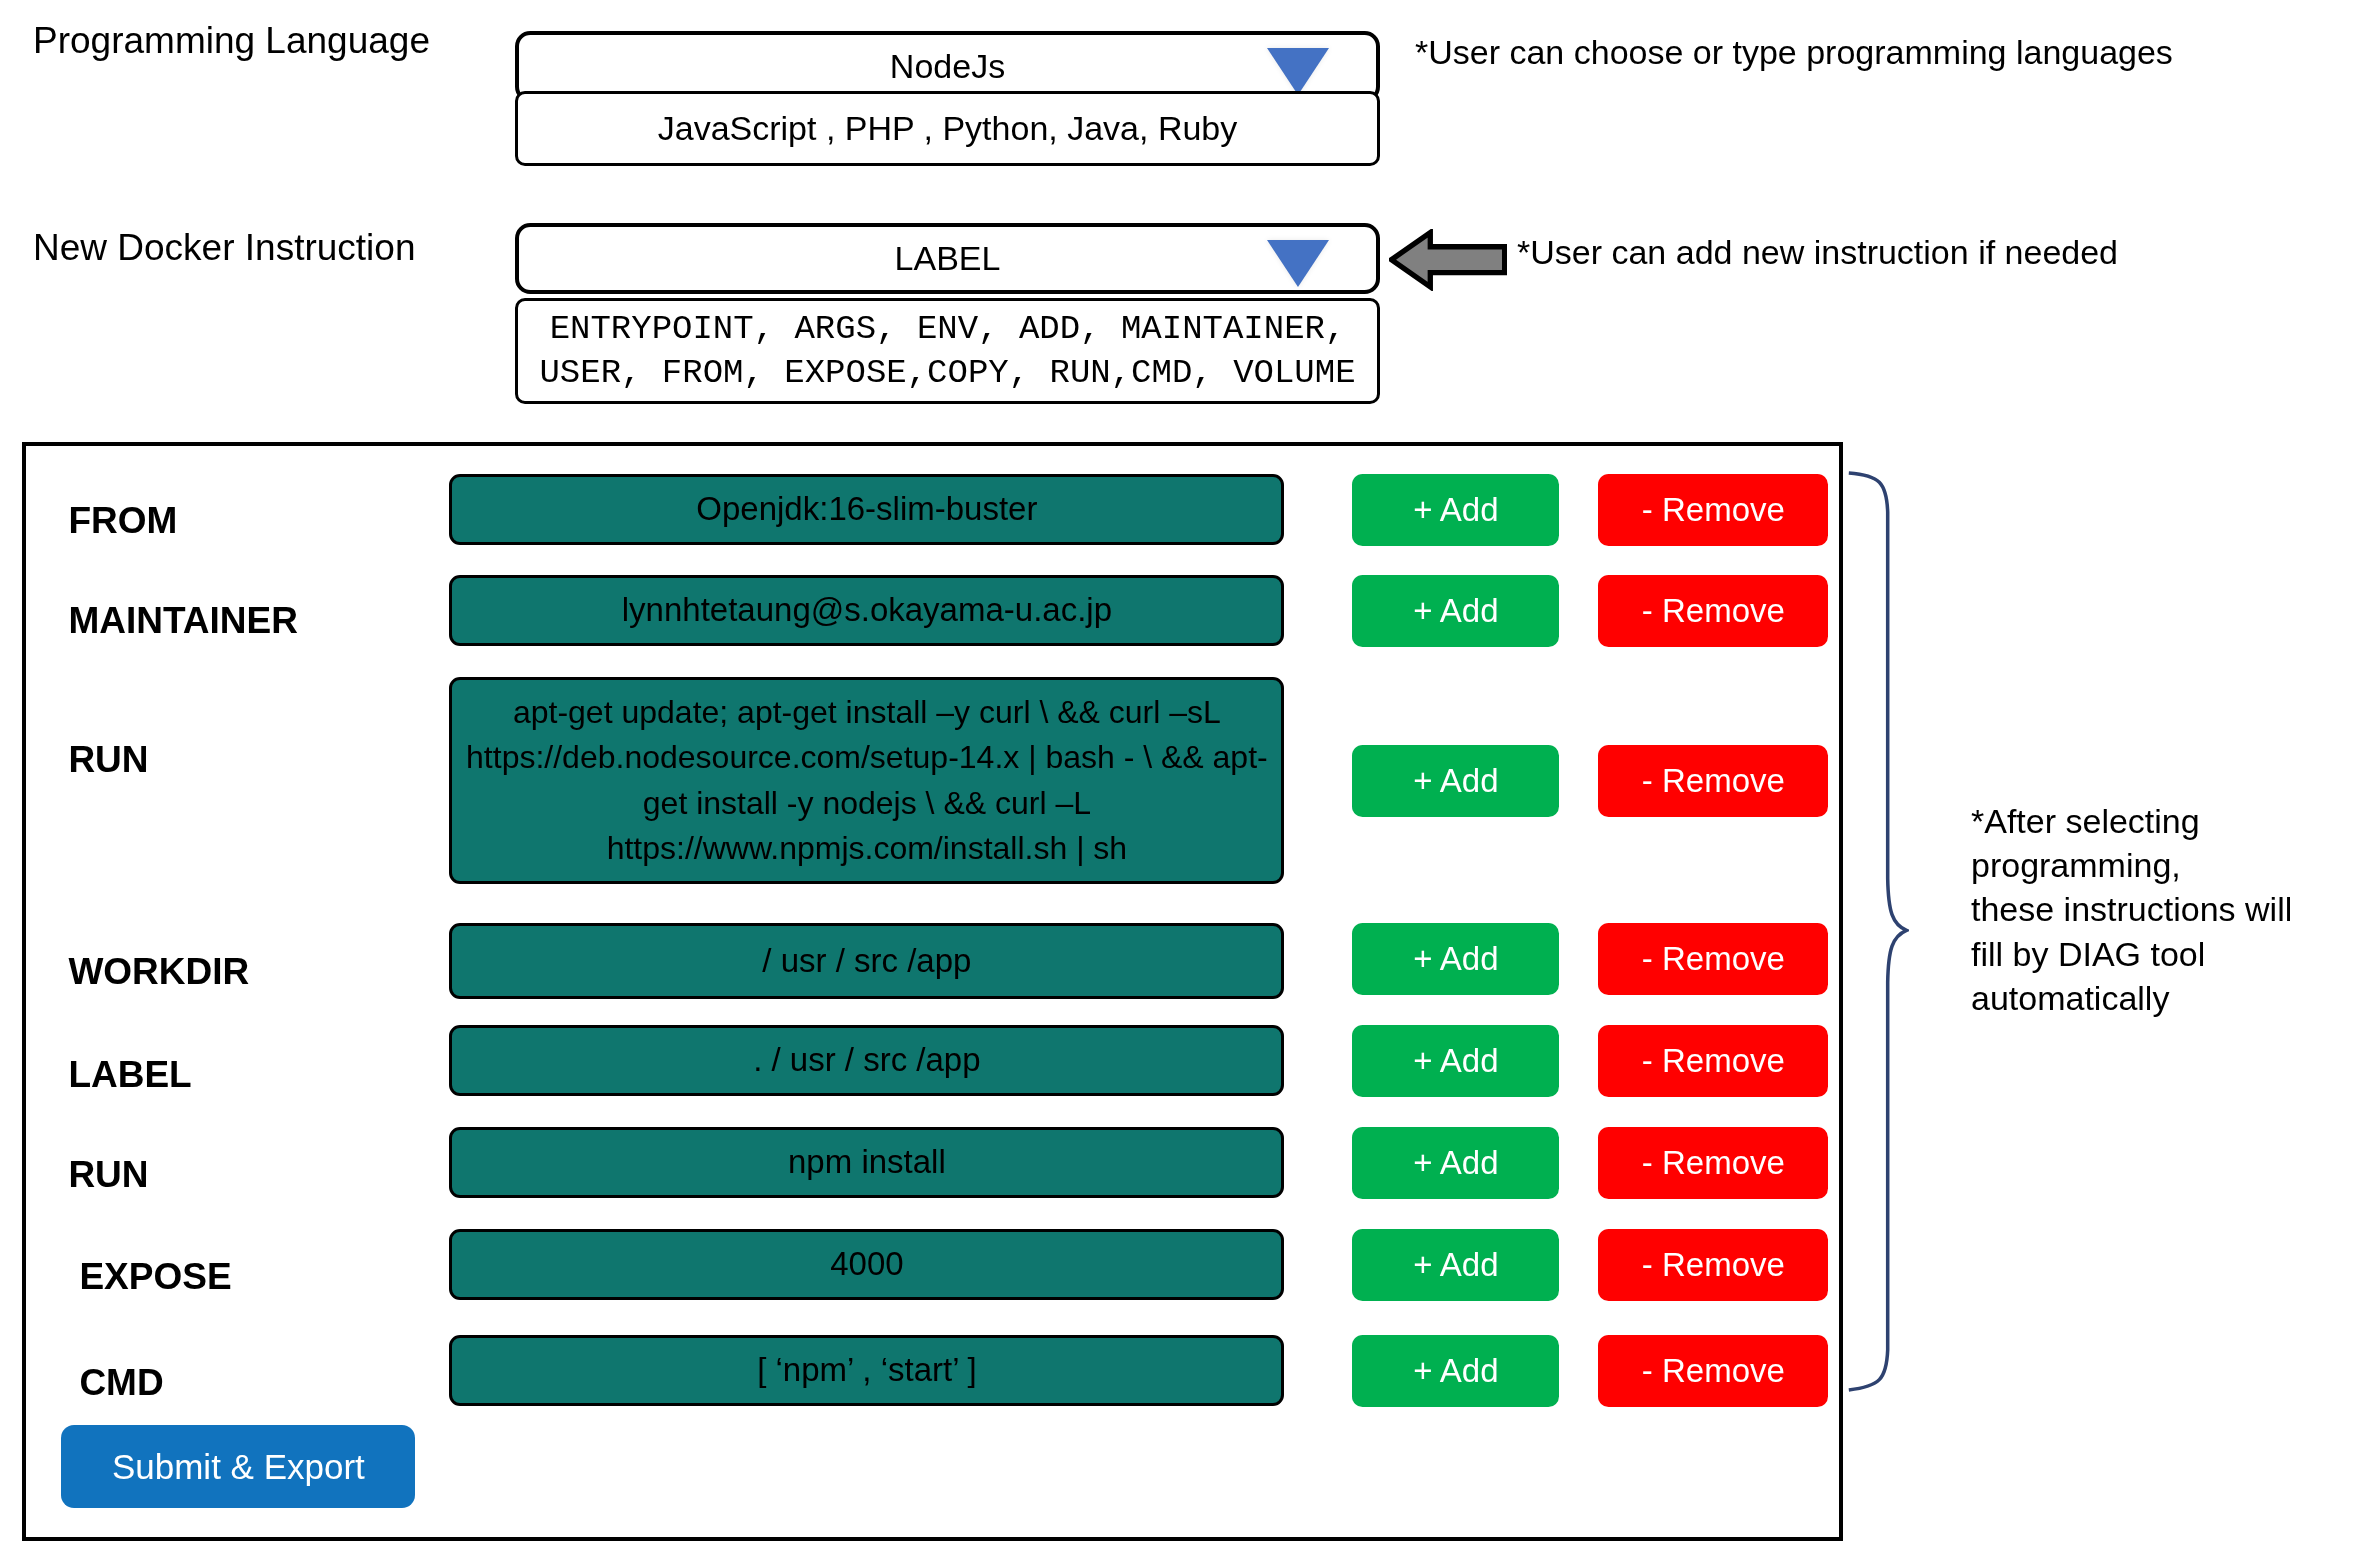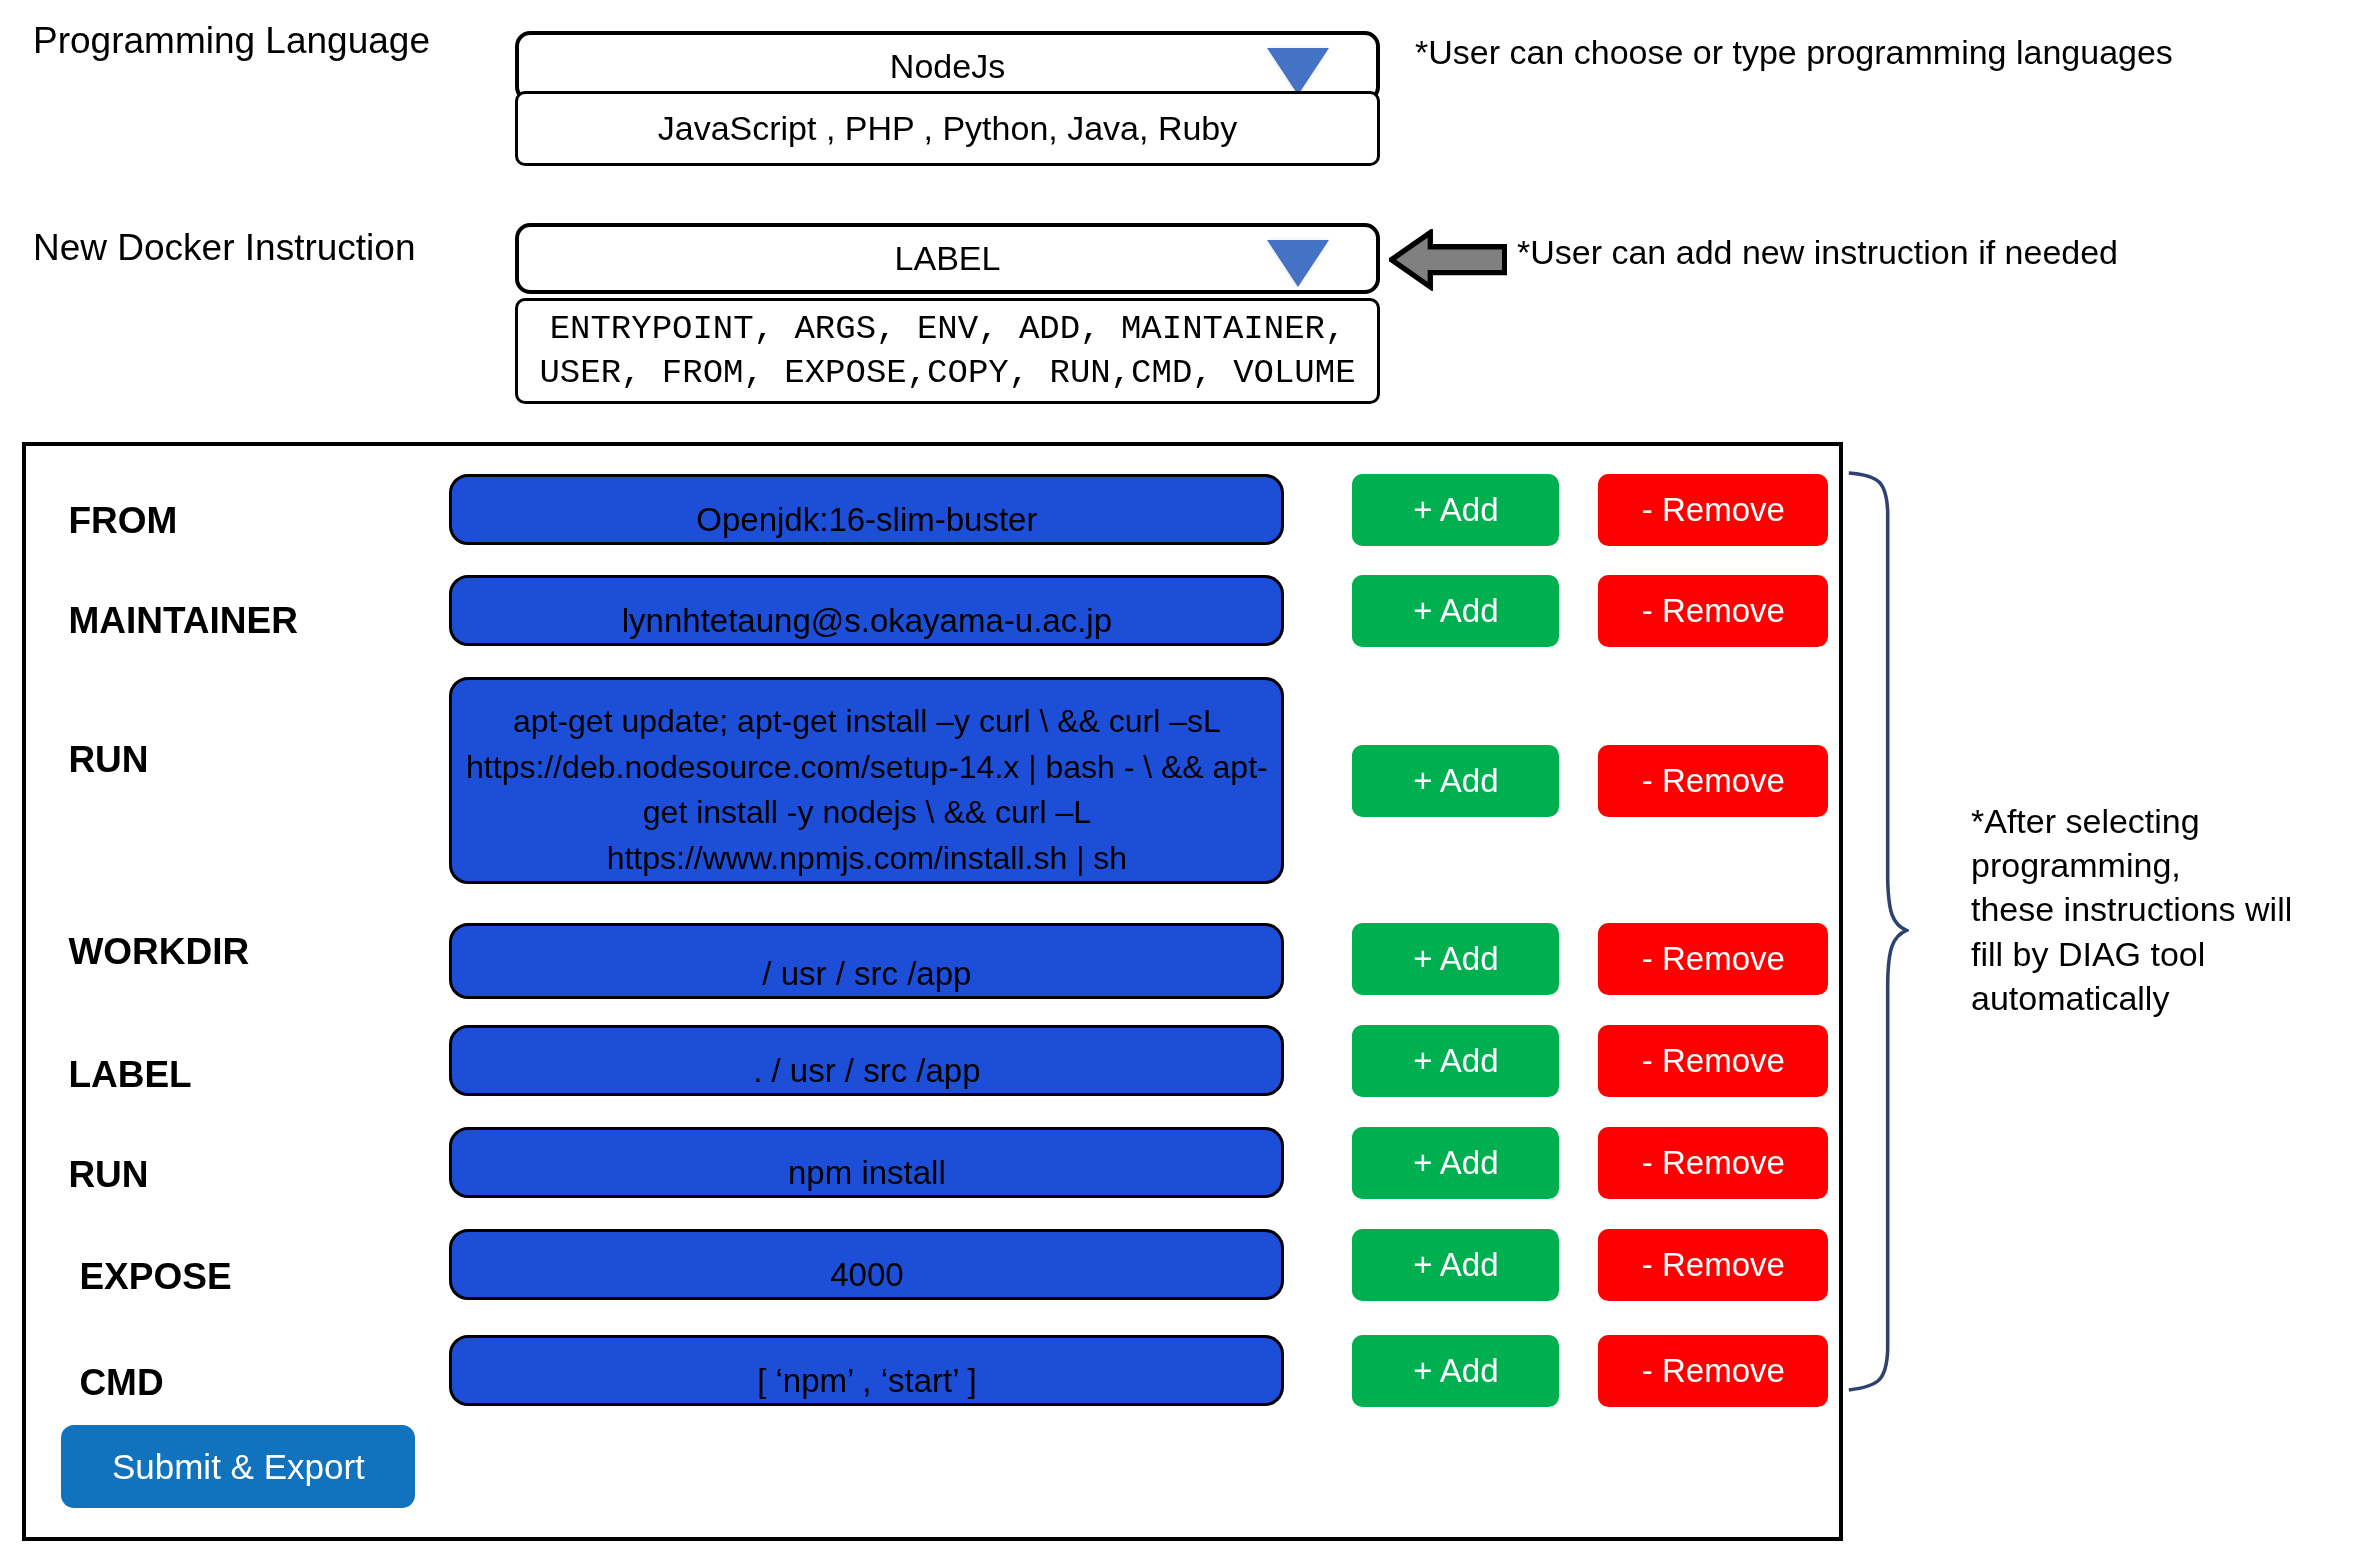--- a/index.html
+++ b/index.html
@@ -90,27 +90,26 @@
     box-sizing: border-box;
   }
   .row-label {
     font-size: 37px;
     font-weight: bold;
     white-space: nowrap;
     line-height: 1;
   }
   .field-box {
     border: 3.5px solid #000000;
-    border-radius: 19px;
-    background: #1d4ed8;
+    border-radius: 11px;
+    background: #0f766e;
     box-sizing: border-box;
     font-size: 33px;
     line-height: 1.34;
     padding: 0 11.8px;
-    align-items: flex-end;
   }
   .field-box.multiline {
     line-height: 1.42;
     font-size: 32px;
   }
   .btn {
     border: none;
     border-radius: 10.6px;
     color: #ffffff;
     font-size: 33px;
@@ -196,21 +195,21 @@
     <div class="abs field-box multiline center-text" style="left:423px; top:231px; width:835px; height:207px;">
       <span>apt-get update; apt-get install –y curl \ &amp;&amp; curl –sL https://deb.nodesource.com/setup-14.x | bash - \ &amp;&amp; apt-get install -y nodejs \ &amp;&amp; curl –L https://www.npmjs.com/install.sh | sh</span>
     </div>
     <div class="abs btn btn-add center-text" style="left:1326px; top:299px; width:207px; height:72px;">
       <span>+ Add</span>
     </div>
     <div class="abs btn btn-remove center-text" style="left:1572px; top:299px; width:230px; height:72px;">
       <span>- Remove</span>
     </div>
 
-    <div class="abs row-label" style="left:42px; top:487px;text-align:right;">WORKDIR</div>
+    <div class="abs row-label" style="left:42px; top:507px;text-align:right;">WORKDIR</div>
     <div class="abs field-box center-text" style="left:423px; top:477px; width:835px; height:76px;">
       <span>/ usr / src /app</span>
     </div>
     <div class="abs btn btn-add center-text" style="left:1326px; top:477px; width:207px; height:72px;">
       <span>+ Add</span>
     </div>
     <div class="abs btn btn-remove center-text" style="left:1572px; top:477px; width:230px; height:72px;">
       <span>- Remove</span>
     </div>
 

